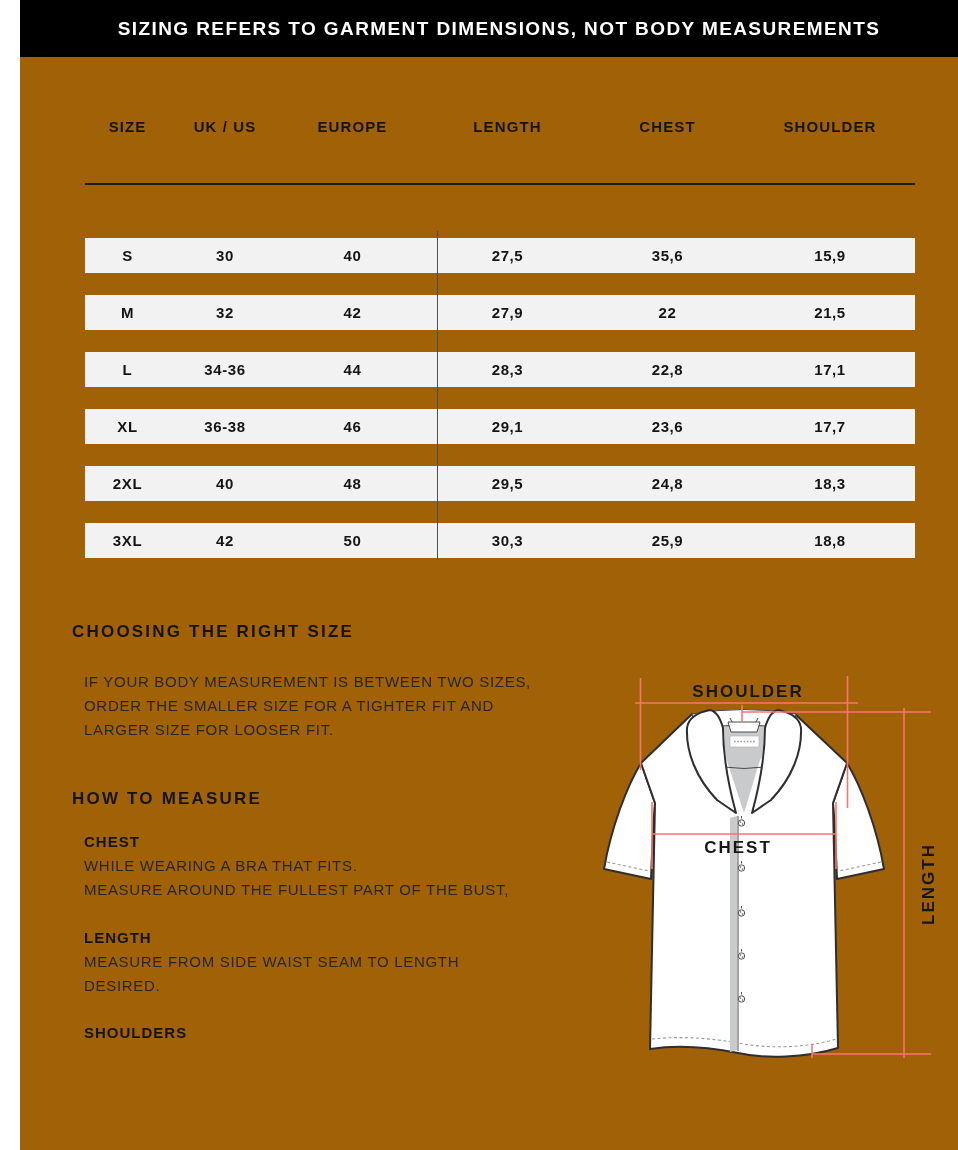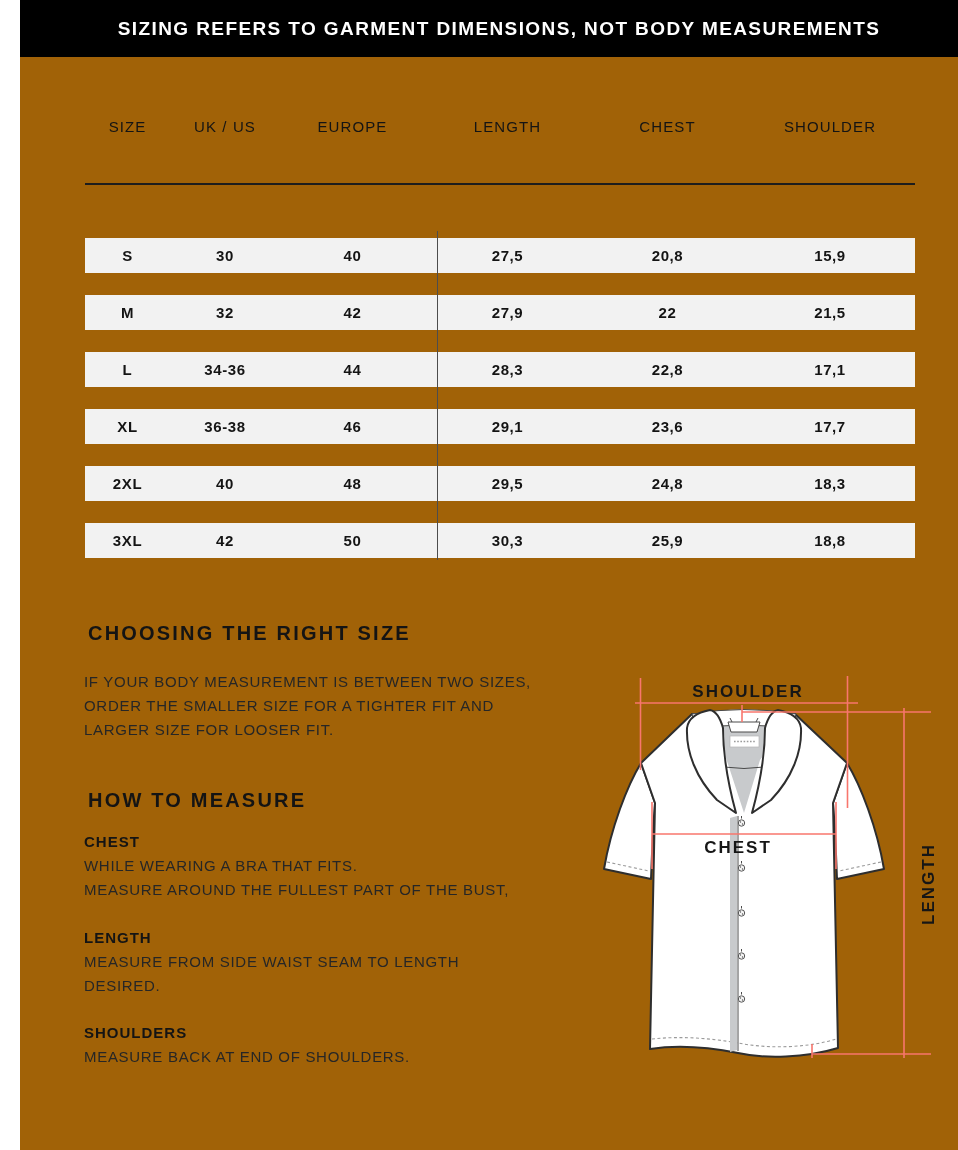--- a/index.html
+++ b/index.html
@@ -11,29 +11,29 @@
   
   .banner {
     position:absolute; left:0; top:0; width:958px; height:57px; background:#000000;
     display:flex; align-items:center; justify-content:center;
   }
   .banner span { color:#ffffff; font-weight:bold; font-size:19px; letter-spacing:1.4px; white-space:nowrap; }
 
   
   .cols { display:grid; grid-template-columns:85px 110px 145px 165px 155px 170px; }
   .thead { position:absolute; left:65px; top:110px; width:830px; }
-  .th { text-align:center; font-weight:normal; font-size:15px; letter-spacing:1.1px; line-height:34px; color:#141414; white-space:nowrap; }
+  .th { text-align:center; font-weight:bold; font-size:15px; letter-spacing:1.1px; line-height:34px; color:#141414; white-space:nowrap; }
   .rule { position:absolute; left:65px; top:183px; width:830px; height:2px; background:#1d1d1d; }
   .tbody { position:absolute; left:65px; top:238px; width:830px; }
   .trow { height:35px; margin-bottom:22px; background:#f2f2f2; align-items:center; }
   .td { text-align:center; font-weight:bold; font-size:15px; letter-spacing:0.6px; color:#141414; }
   .vdivider { position:absolute; left:352px; top:-7px; width:1px; height:329px; background:#4d4d4d; }
 
   
-  .sec-h { position:absolute; left:68px; font-size:20px; font-weight:bold; letter-spacing:2.2px; color:#141414; white-space:nowrap; }
+  .sec-h { position:absolute; left:52px; font-size:17px; font-weight:bold; letter-spacing:2.2px; color:#141414; white-space:nowrap; }
   .h-choosing { top:622px; }
   .h-howto { top:789px; }
   .para { position:absolute; left:64px; font-size:15px; letter-spacing:0.7px; color:#262626; line-height:24px; }
   .p-choosing { top:670px; }
   .m-group { position:absolute; left:64px; font-size:15px; letter-spacing:0.7px; color:#262626; line-height:24px; }
   .g-chest { top:830px; }
   .g-length { top:926px; }
   .g-shoulders { top:1021px; }
   .m-title { font-weight:bold; letter-spacing:1px; color:#141414; }
   .pline { white-space:nowrap; }
@@ -68,21 +68,21 @@
   <div class="rule"></div>
 
   <div class="tbody">
     <div class="vdivider"></div>
 
     <div class="trow cols">
       <div class="td">S</div>
       <div class="td">30</div>
       <div class="td">40</div>
       <div class="td">27,5</div>
-      <div class="td">20,8</div>
+      <div class="td">35,6</div>
       <div class="td">15,9</div>
     </div>
     <div class="trow cols">
       <div class="td">M</div>
       <div class="td">32</div>
       <div class="td">42</div>
       <div class="td">27,9</div>
       <div class="td">22</div>
       <div class="td">21,5</div>
     </div>
@@ -136,21 +136,20 @@
   </div>
 
   <div class="m-group g-length">
     <div class="m-title">LENGTH</div>
     <div class="pline">MEASURE FROM SIDE WAIST SEAM TO LENGTH</div>
     <div class="pline">DESIRED.</div>
   </div>
 
   <div class="m-group g-shoulders">
     <div class="m-title">SHOULDERS</div>
-    <div class="pline">MEASURE BACK AT END OF SHOULDERS.</div>
   </div>
 
   <svg class="diagram" viewBox="555 655 403 435" xmlns="http://www.w3.org/2000/svg">
 
     <g>
       <path class="outline" d="M 621,763 C 607,786 591,828 584,869 L 631,879 C 632,852 633,826 635,803 Z"></path>
       <path class="outline" d="M 827,763 C 841,786 857,828 864,869 L 817,879 C 816,852 815,826 813,803 Z"></path>
 
       <path class="outline" d="M 621,763 L 672,714 L 775,714 L 827,763 L 813,803 L 818,1048
                                C 785,1058 745,1059 718,1053 C 688,1047 655,1045 630,1049 L 635,803 Z"></path>

